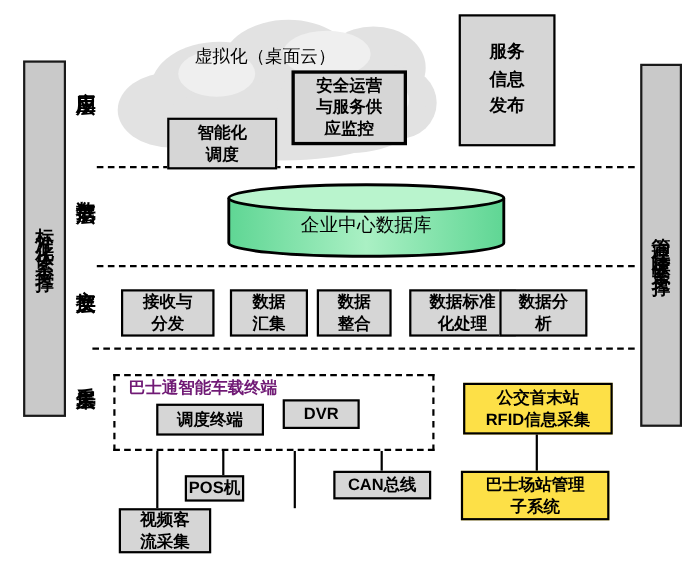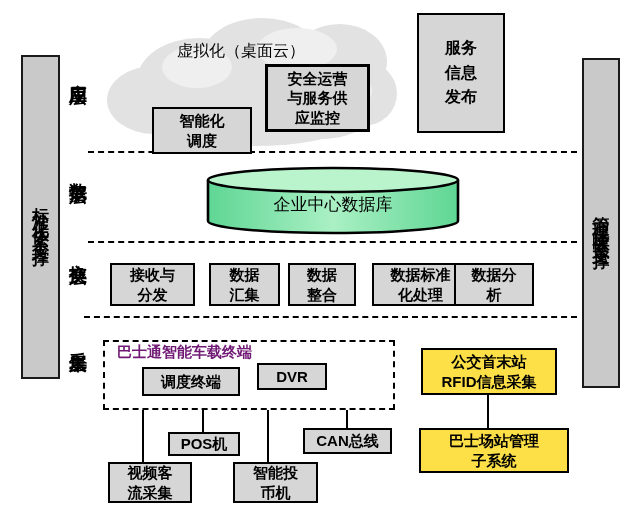--- a/index.html
+++ b/index.html
@@ -131,26 +131,24 @@
   <div class="abs group-box" style="left:103px; top:340px; width:292px; height:70px;"></div>
   <div class="abs group-label" style="left:117px; top:343px;">巴士通智能车载终端</div>
   <div class="abs node" style="left:142px; top:367px; width:98px; height:29px;">调度终端</div>
   <div class="abs node" style="left:257px; top:363px; width:70px; height:27px;">DVR</div>
 
   <div class="abs vline" style="left:142px; top:410px; height:52px;"></div>
   <div class="abs vline" style="left:202px; top:410px; height:22px;"></div>
   <div class="abs vline" style="left:267px; top:410px; height:52px;"></div>
   <div class="abs vline" style="left:346px; top:410px; height:18px;"></div>
 
-  <div class="abs node" style="left:168px; top:432px; width:72px; height:24px;">POS机</div>
+  <div class="abs node" style="left:168px; top:432px; width:54px; height:24px;">POS机</div>
   <div class="abs node" style="left:303px; top:428px; width:89px; height:26px;">CAN总线</div>
   <div class="abs node" style="left:108px; top:462px; width:84px; height:41px;">视频客
 流采集</div>
-  <div class="abs node" style="left:233px; top:462px; width:85px; height:41px;">智能投
-币机</div>
 
   <div class="abs node yellow" style="left:421px; top:348px; width:136px; height:47px;">公交首末站
 RFID信息采集</div>
   <div class="abs vline" style="left:487px; top:395px; height:33px;"></div>
-  <div class="abs node yellow" style="left:419px; top:428px; width:150px; height:45px;">巴士场站管理
+  <div class="abs node yellow" style="left:419px; top:428px; width:135px; height:45px;">巴士场站管理
 子系统</div>
 
 </div>
 
 </body></html>

